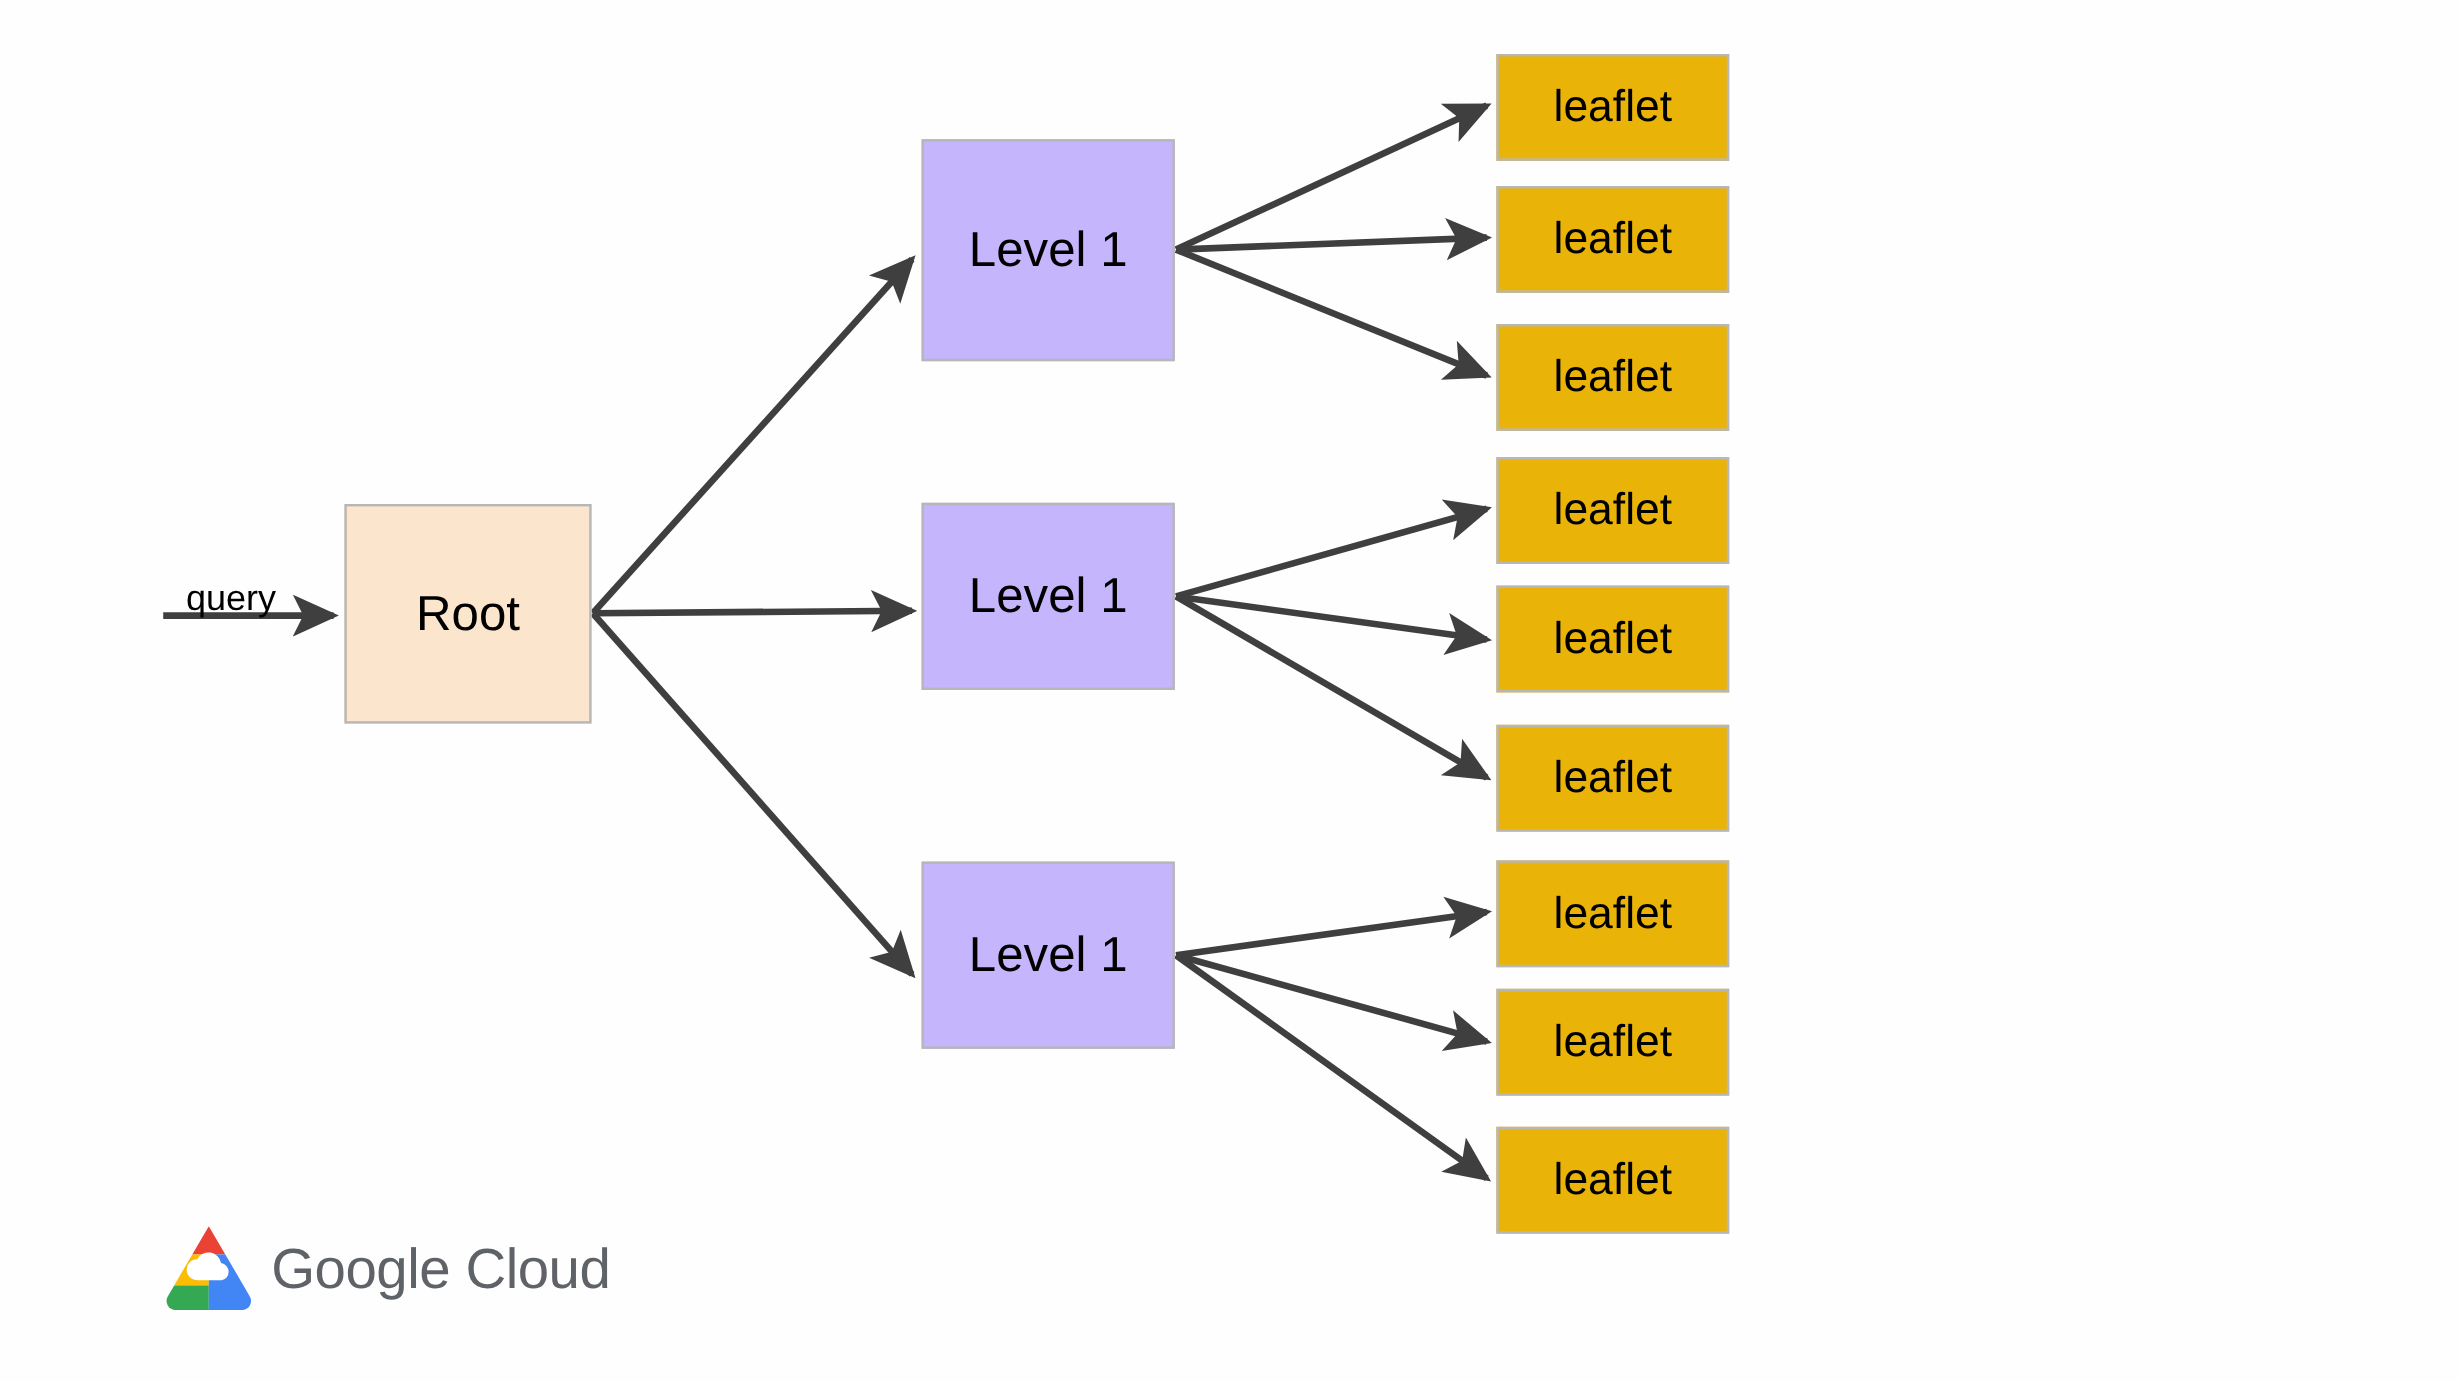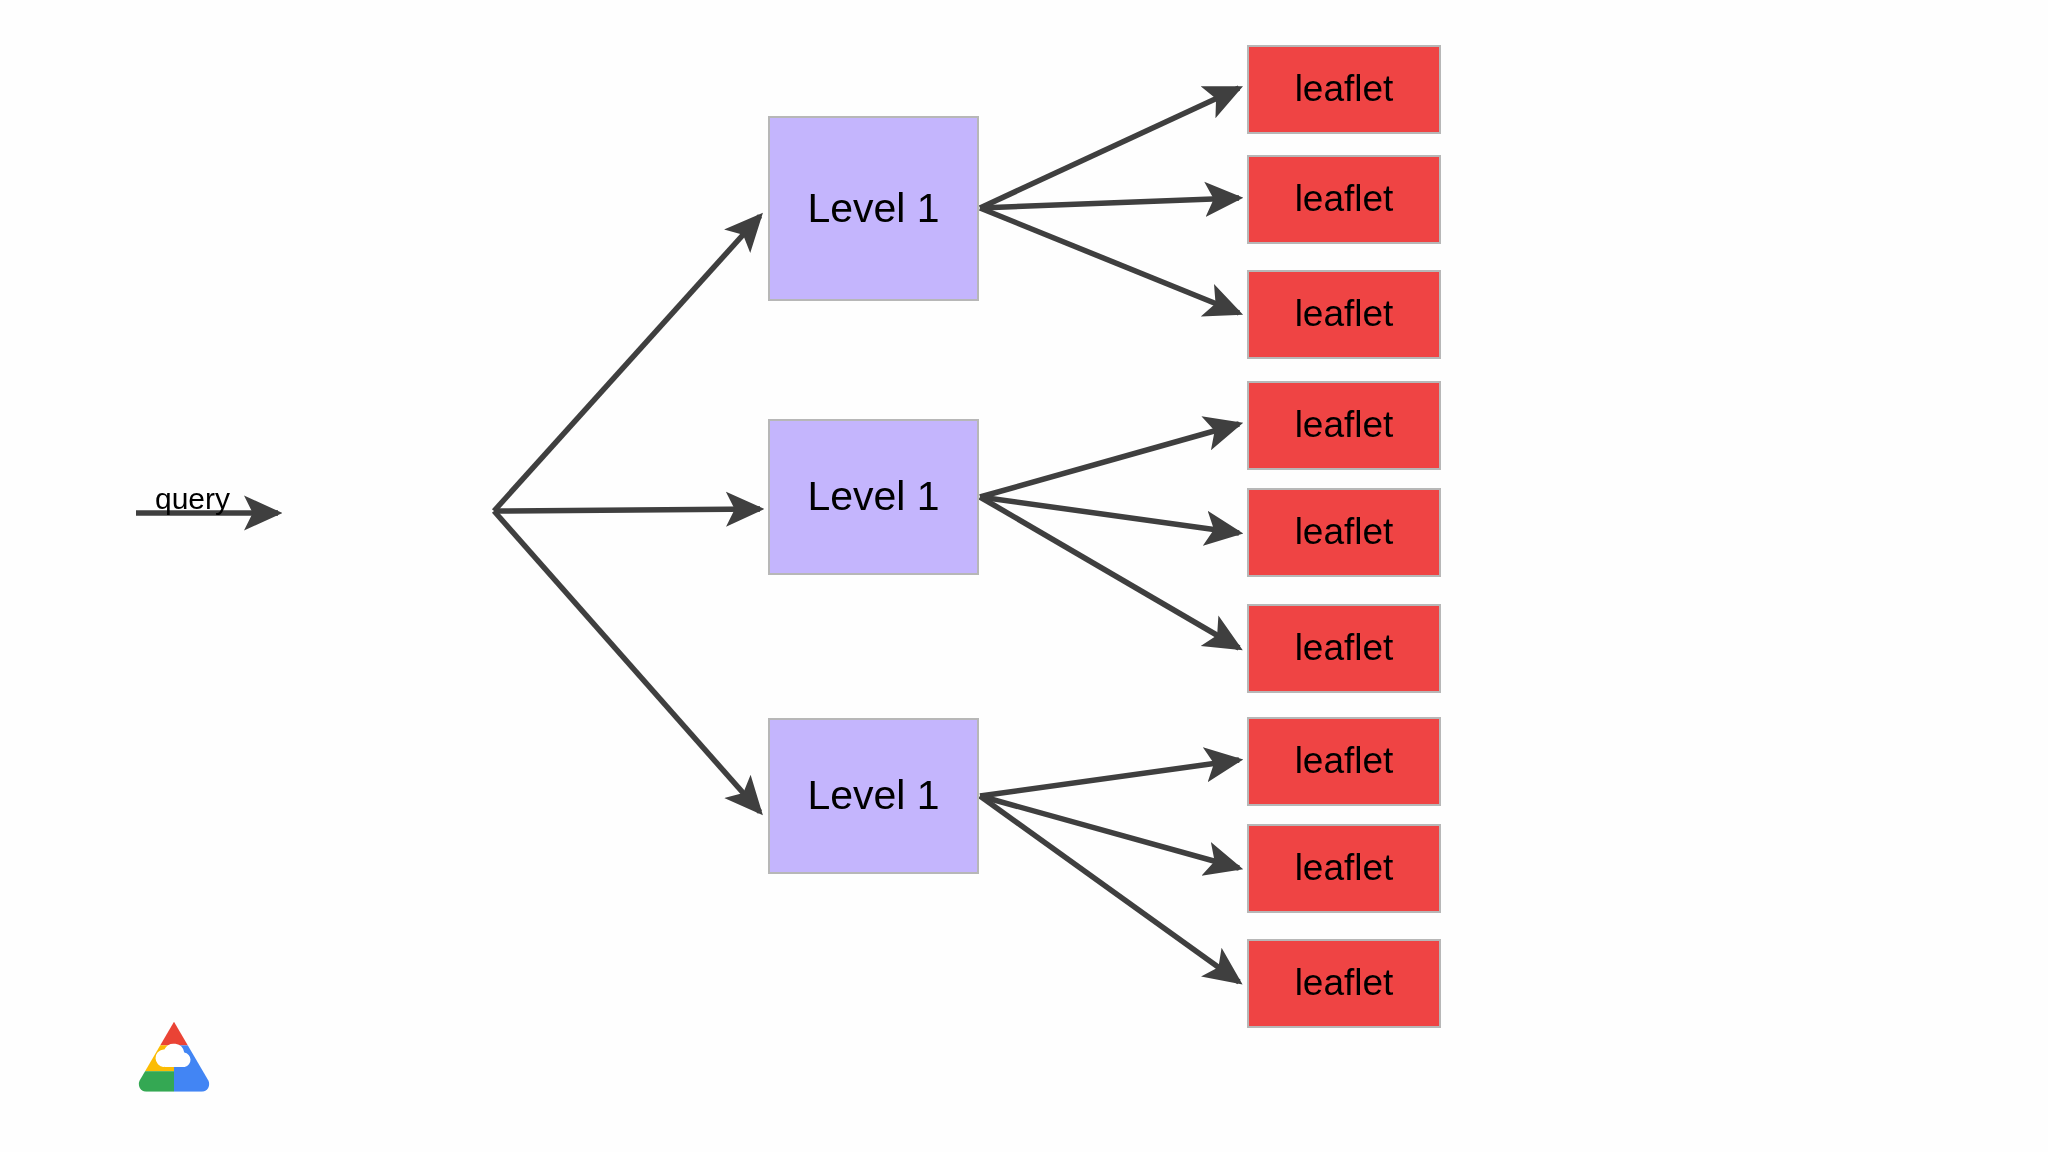--- a/index.html
+++ b/index.html
@@ -35,21 +35,21 @@
   }
   .node-root {
     background: #fce5cd;
     font-size: 41px;
   }
   .node-level1 {
     background: #c4b5fd;
     font-size: 41px;
   }
   .node-leaflet {
-    background: #ef4444;
+    background: #eab308;
     font-size: 37px;
   }
   .edge-label {
     position: absolute;
     font-size: 30px;
     color: #000000;
     white-space: nowrap;
   }
   
   .gc-logo {
@@ -95,20 +95,23 @@
       <line x1="980" y1="497" x2="1239" y2="648"></line>
 
       <line x1="980" y1="796" x2="1239" y2="760"></line>
       <line x1="980" y1="796" x2="1239" y2="868"></line>
       <line x1="980" y1="796" x2="1239" y2="982"></line>
     </g>
   </svg>
 
   <div class="edge-label" style="left:155px; top:482px;">query</div>
 
+  <div class="node node-root" style="left:287px; top:420px; width:206px; height:183px;">
+    <span>Root</span>
+  </div>
 
   <div class="node node-level1" style="left:768px; top:116px; width:211px; height:185px;">
     <span>Level 1</span>
   </div>
   <div class="node node-level1" style="left:768px; top:419px; width:211px; height:156px;">
     <span>Level 1</span>
   </div>
   <div class="node node-level1" style="left:768px; top:718px; width:211px; height:156px;">
     <span>Level 1</span>
   </div>
@@ -157,15 +160,18 @@
       <g clip-path="url(#triClip2)">
         <rect x="0" y="0" width="100" height="36" fill="#ea4335"></rect>
         <rect x="0" y="36" width="50" height="34" fill="#fbbc04"></rect>
         <rect x="0" y="70" width="50" height="32" fill="#34a853"></rect>
         <rect x="50" y="36" width="50" height="66" fill="#4285f4"></rect>
       </g>
 
       <path d="M63.5 45.5 a14 14 0 0 0 -26.2 -4.2 a11.6 11.6 0 0 0 1.2 23.1 l25.6 0 a9.6 9.6 0 0 0 -0.6 -18.9 Z" fill="#ffffff"></path>
       <path d="M36.5 64.4 a11.6 11.6 0 0 1 -0.5 -23.1 l9.8 9.9 a5.2 5.2 0 0 0 -2.6 4.4 l-6.7 8.8 Z" fill="#ffffff"></path>
     </svg>
+    <div class="gc-wordmark">
+      <span>Google</span><span>&nbsp;</span><span class="gc-cloud-word">Cloud</span>
+    </div>
   </div>
 
 </div>
 
 </body></html>

